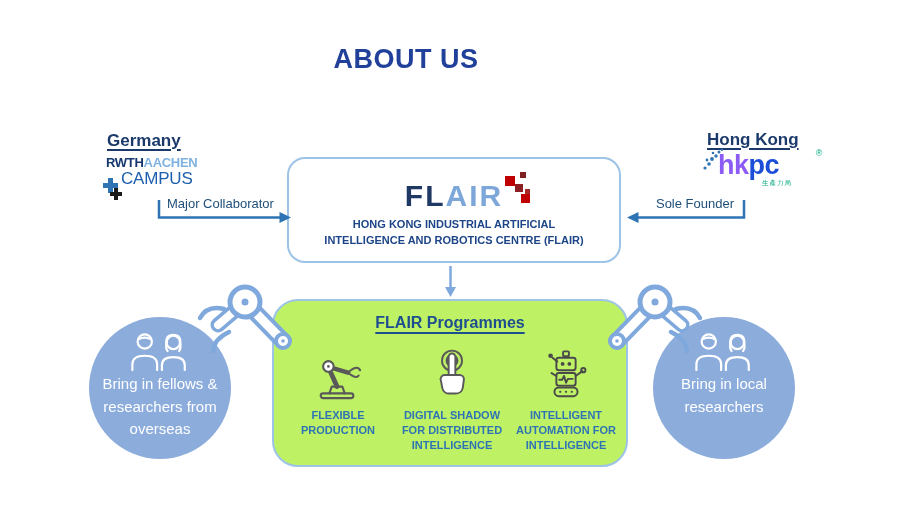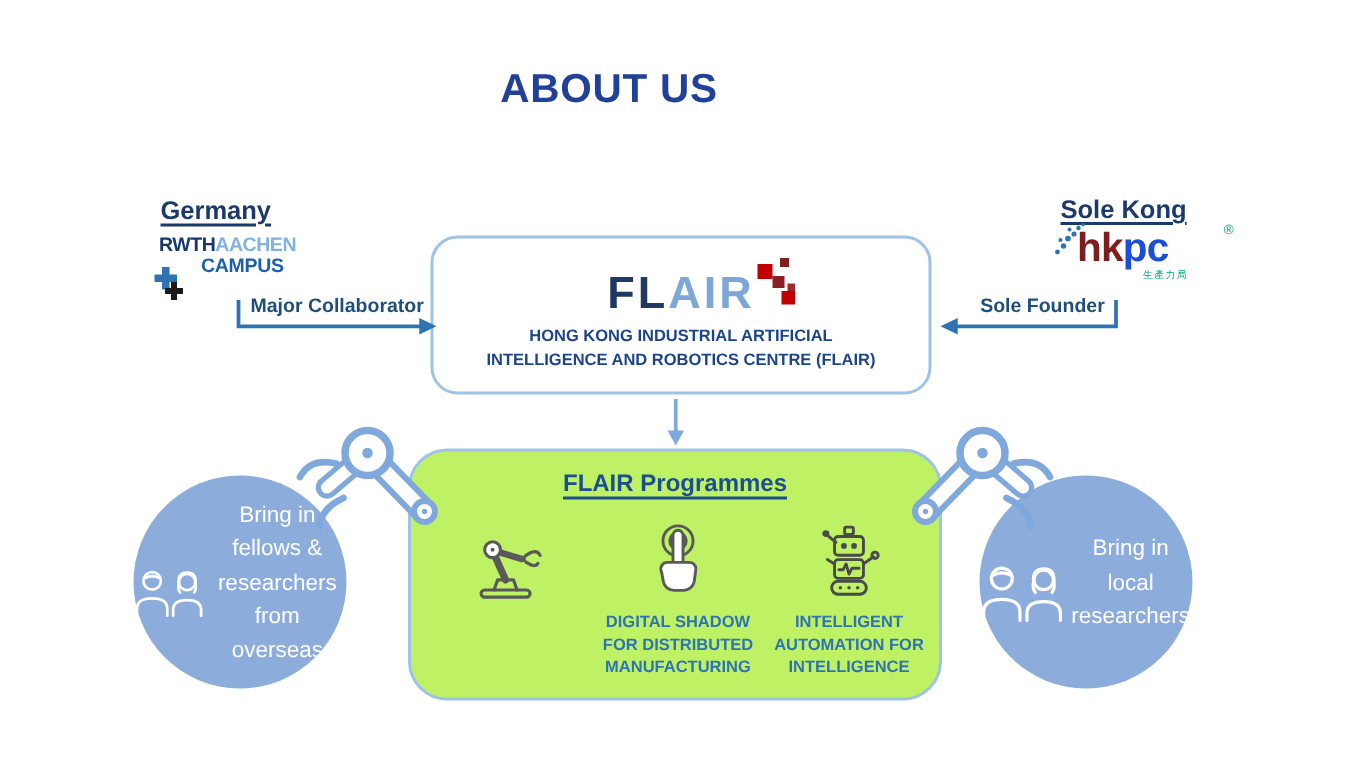--- a/index.html
+++ b/index.html
@@ -13,34 +13,34 @@
   .country { position:absolute; font-size:17px; font-weight:bold; color:#1B3A6B;
     text-decoration:underline; text-underline-offset:3px; text-decoration-thickness:1.5px; }
   .country.de { left:107px; top:131px; }
   .country.hk { left:707px; top:130px; }
 
   
   .rwth-logo { position:absolute; left:106px; top:156px; width:110px; line-height:1.05; }
   .rwth-l1 { font-size:13px; font-weight:bold; letter-spacing:-0.3px; }
   .rwth-l1 .rwth { color:#16386e; }
   .rwth-l1 .aachen { color:#7FB2E0; }
-  .rwth-l2 { font-size:13px; font-weight:bold; color:#1D5FAE; margin-left:28px; letter-spacing:-0.2px; }
+  .rwth-l2 { font-size:17px; font-weight:normal; color:#1D5FAE; margin-left:15px; letter-spacing:-0.2px; }
   .rwth-cross { position:absolute; left:-4px; top:22px; }
 
   
   .hkpc-logo { position:absolute; left:702px; top:152px; width:110px; }
   .hkpc-word { position:relative; margin-left:16px; font-size:27px; font-weight:bold; letter-spacing:-0.5px; line-height:1; }
-  .hkpc-word .hk { color:#7f1d1d;text-align:center; }
+  .hkpc-word .hk { color:#8b5cf6;text-align:center; }
   .hkpc-word .pc { color:#1d4ed8; }
   .hkpc-word .reg { position:absolute; top:-3px; right:-10px; font-size:9px; font-weight:normal; color:#00A87E; }
   .hkpc-sub { margin-left:60px; font-size:6.5px; color:#00A87E; letter-spacing:1px; }
   .hkpc-dots { position:absolute; left:0px; top:-4px; }
 
   
-  .relation { position:absolute; font-size:13px; font-weight:bold; color:#1F4E79; }
+  .relation { position:absolute; font-size:13px; font-weight:normal; color:#1F4E79; }
   .relation.major { left:167px; top:196px; }
   .relation.sole  { left:640px; top:196px; width:110px; text-align:center; }
 
   
   .center-box { position:absolute; left:287px; top:157px; width:334px; height:106px;
     border:2.5px solid #9DC3E6; border-radius:18px; background:#fff;
     display:flex; flex-direction:column; align-items:center;justify-content:center; }
   .flair-logo { position:relative; margin-top:9px; font-size:30px; font-weight:bold; letter-spacing:2px; line-height:1; }
   .flair-logo .fl  { color:#1F3864; }
   .flair-logo .air { color:#7DA7D9; }
@@ -60,21 +60,21 @@
   .prog-title { margin-top:13px; text-align:center; font-size:16px; font-weight:bold; color:#1D4E8F;
     text-decoration:underline; text-underline-offset:4px; text-decoration-thickness:1.5px; }
   .prog-items { position:absolute; left:8px; top:44px; width:340px; display:flex; justify-content:space-between; }
   .prog-item { width:112px; display:flex; flex-direction:column; align-items:center; }
   .prog-icon { height:56px; display:flex; align-items:flex-end; justify-content:center; }
   .prog-label { margin-top:7px; font-size:11px; font-weight:bold; color:#2E74B5;
     text-align:center; line-height:1.35; white-space:pre-line; }
 
   
   .circle { position:absolute; width:142px; height:142px; border-radius:50%; background:#8CACDC;
-    display:flex; align-items:center; }
+    display:flex; flex-direction:column; align-items:center; }
   .circle.left  { left:89px;  top:317px; }
   .circle.right { left:653px; top:317px; }
   .circle-text { margin-top:2px; font-size:15px; color:#fff; text-align:center; line-height:1.5; white-space:pre-line; }
   .people { margin-top:14px; }
 
   .overlay { position:absolute; left:0; top:0; z-index:10; pointer-events:none; }
 </style>
 </head>
 <body>
 
@@ -88,21 +88,21 @@
       <span class="rwth">RWTH</span><span class="aachen">AACHEN</span>
     </div>
     <div class="rwth-l2">CAMPUS</div>
     <svg class="rwth-cross" width="24" height="26" viewBox="0 0 24 26">
       <path d="M6 0 h5 v5 h5 v5 h-5 v5 h-5 v-5 H1 V5 h5 z" fill="#2E74B5"></path>
       <path d="M12 10 h4 v4 h4 v4 h-4 v4 h-4 v-4 H8 v-4 h4 z" fill="#1a1a1a"></path>
     </svg>
   </div>
   <div class="relation major">Major Collaborator</div>
 
-  <div class="country hk">Sole Kong</div>
+  <div class="country hk">Hong Kong</div>
   <div class="hkpc-logo">
     <svg class="hkpc-dots" width="22" height="24" viewBox="0 0 22 24">
       <g fill="#2E74B5">
         <circle cx="3" cy="20" r="1.6"></circle>
           <circle cx="7" cy="16" r="1.8"></circle>
           <circle cx="5" cy="12" r="1.4"></circle>
         <circle cx="10" cy="11" r="1.9"></circle>
           <circle cx="14" cy="8" r="1.7"></circle>
           <circle cx="11" cy="5" r="1.3"></circle>
         <circle cx="17" cy="4" r="1.5"></circle>
@@ -145,34 +145,36 @@
             <path d="M17 42 l2.5 -7 h11 l2.5 7"></path>
             <path d="M25 35 L16.5 16" stroke-width="5"></path>
             <path d="M16 14.5 L36.5 20.5" stroke-width="4.5"></path>
             <circle cx="16" cy="14" r="5.5" fill="#fff" stroke-width="2.2"></circle>
             <circle cx="16" cy="14" r="1.4" fill="#595959" stroke="none"></circle>
             <circle cx="37" cy="20.5" r="2" fill="#595959" stroke="none"></circle>
             <path d="M38.5 18.5 q 8 -6 10.5 -0.5"></path>
             <path d="M39 22.5 q 6.5 4.5 8.5 1"></path>
           </svg>
         </div>
+        <div class="prog-label">FLEXIBLE
+PRODUCTION</div>
       </div>
 
       <div class="prog-item">
         <div class="prog-icon">
           <svg width="42" height="54" viewBox="0 0 44 56" fill="none" stroke="#595959" stroke-width="2" stroke-linecap="round" stroke-linejoin="round">
             <circle cx="22" cy="14" r="10.5"></circle>
             <circle cx="22" cy="14" r="5" stroke-width="3.5" fill="#fff"></circle>
             <path d="M18.5 10 a3.5 3.5 0 0 1 7 0 V 30 H 18.5 Z" fill="#fff"></path>
             <path d="M15 29 h15 a4.5 4.5 0 0 1 4.5 4.5 l-1.2 9 a7.5 7.5 0 0 1 -7.4 6 h-6.8 a7.5 7.5 0 0 1 -7.3 -6 l-1.3 -7 a4.5 4.5 0 0 1 4.5 -6.5 z" fill="#fff"></path>
           </svg>
         </div>
         <div class="prog-label">DIGITAL SHADOW
 FOR DISTRIBUTED
-MANUFACTURING</div>
+INTELLIGENCE</div>
       </div>
 
       <div class="prog-item">
         <div class="prog-icon">
           <svg width="46" height="52" viewBox="0 0 46 54" fill="none" stroke="#4a4a4a" stroke-width="2" stroke-linecap="round" stroke-linejoin="round">
             <rect x="20" y="2.5" width="6" height="5" rx="1"></rect>
             <circle cx="7" cy="7" r="2.4" fill="#4a4a4a" stroke="none"></circle>
             <path d="M9 9 L14 13"></path>
             <rect x="13" y="9" width="20" height="13" rx="2.5"></rect>
             <circle cx="19.5" cy="15.5" r="2" fill="#4a4a4a" stroke="none"></circle>

